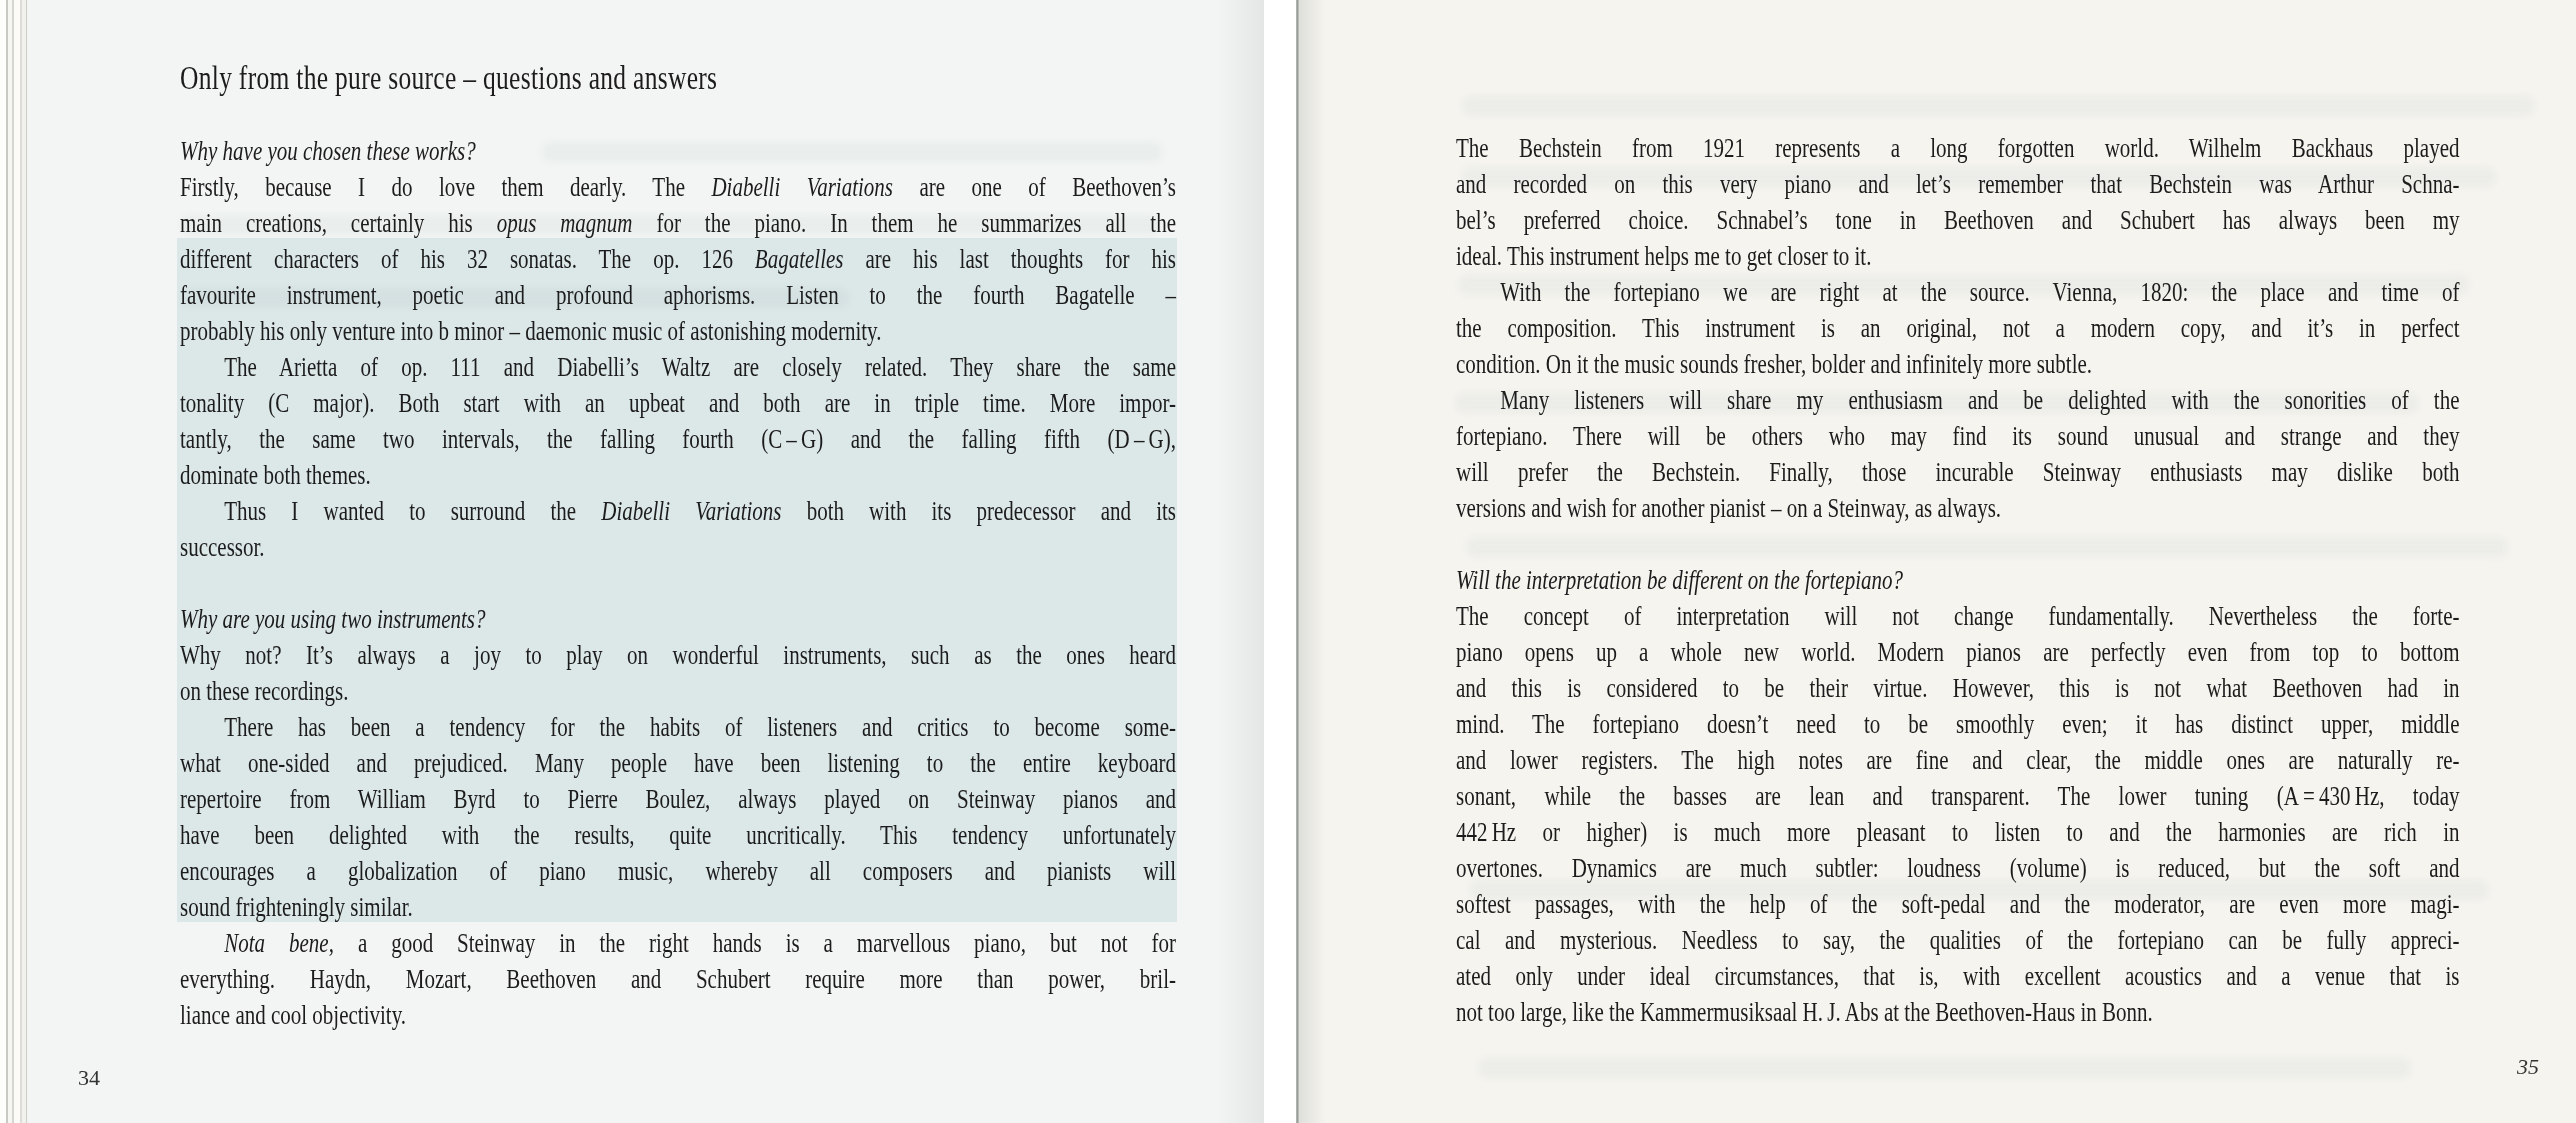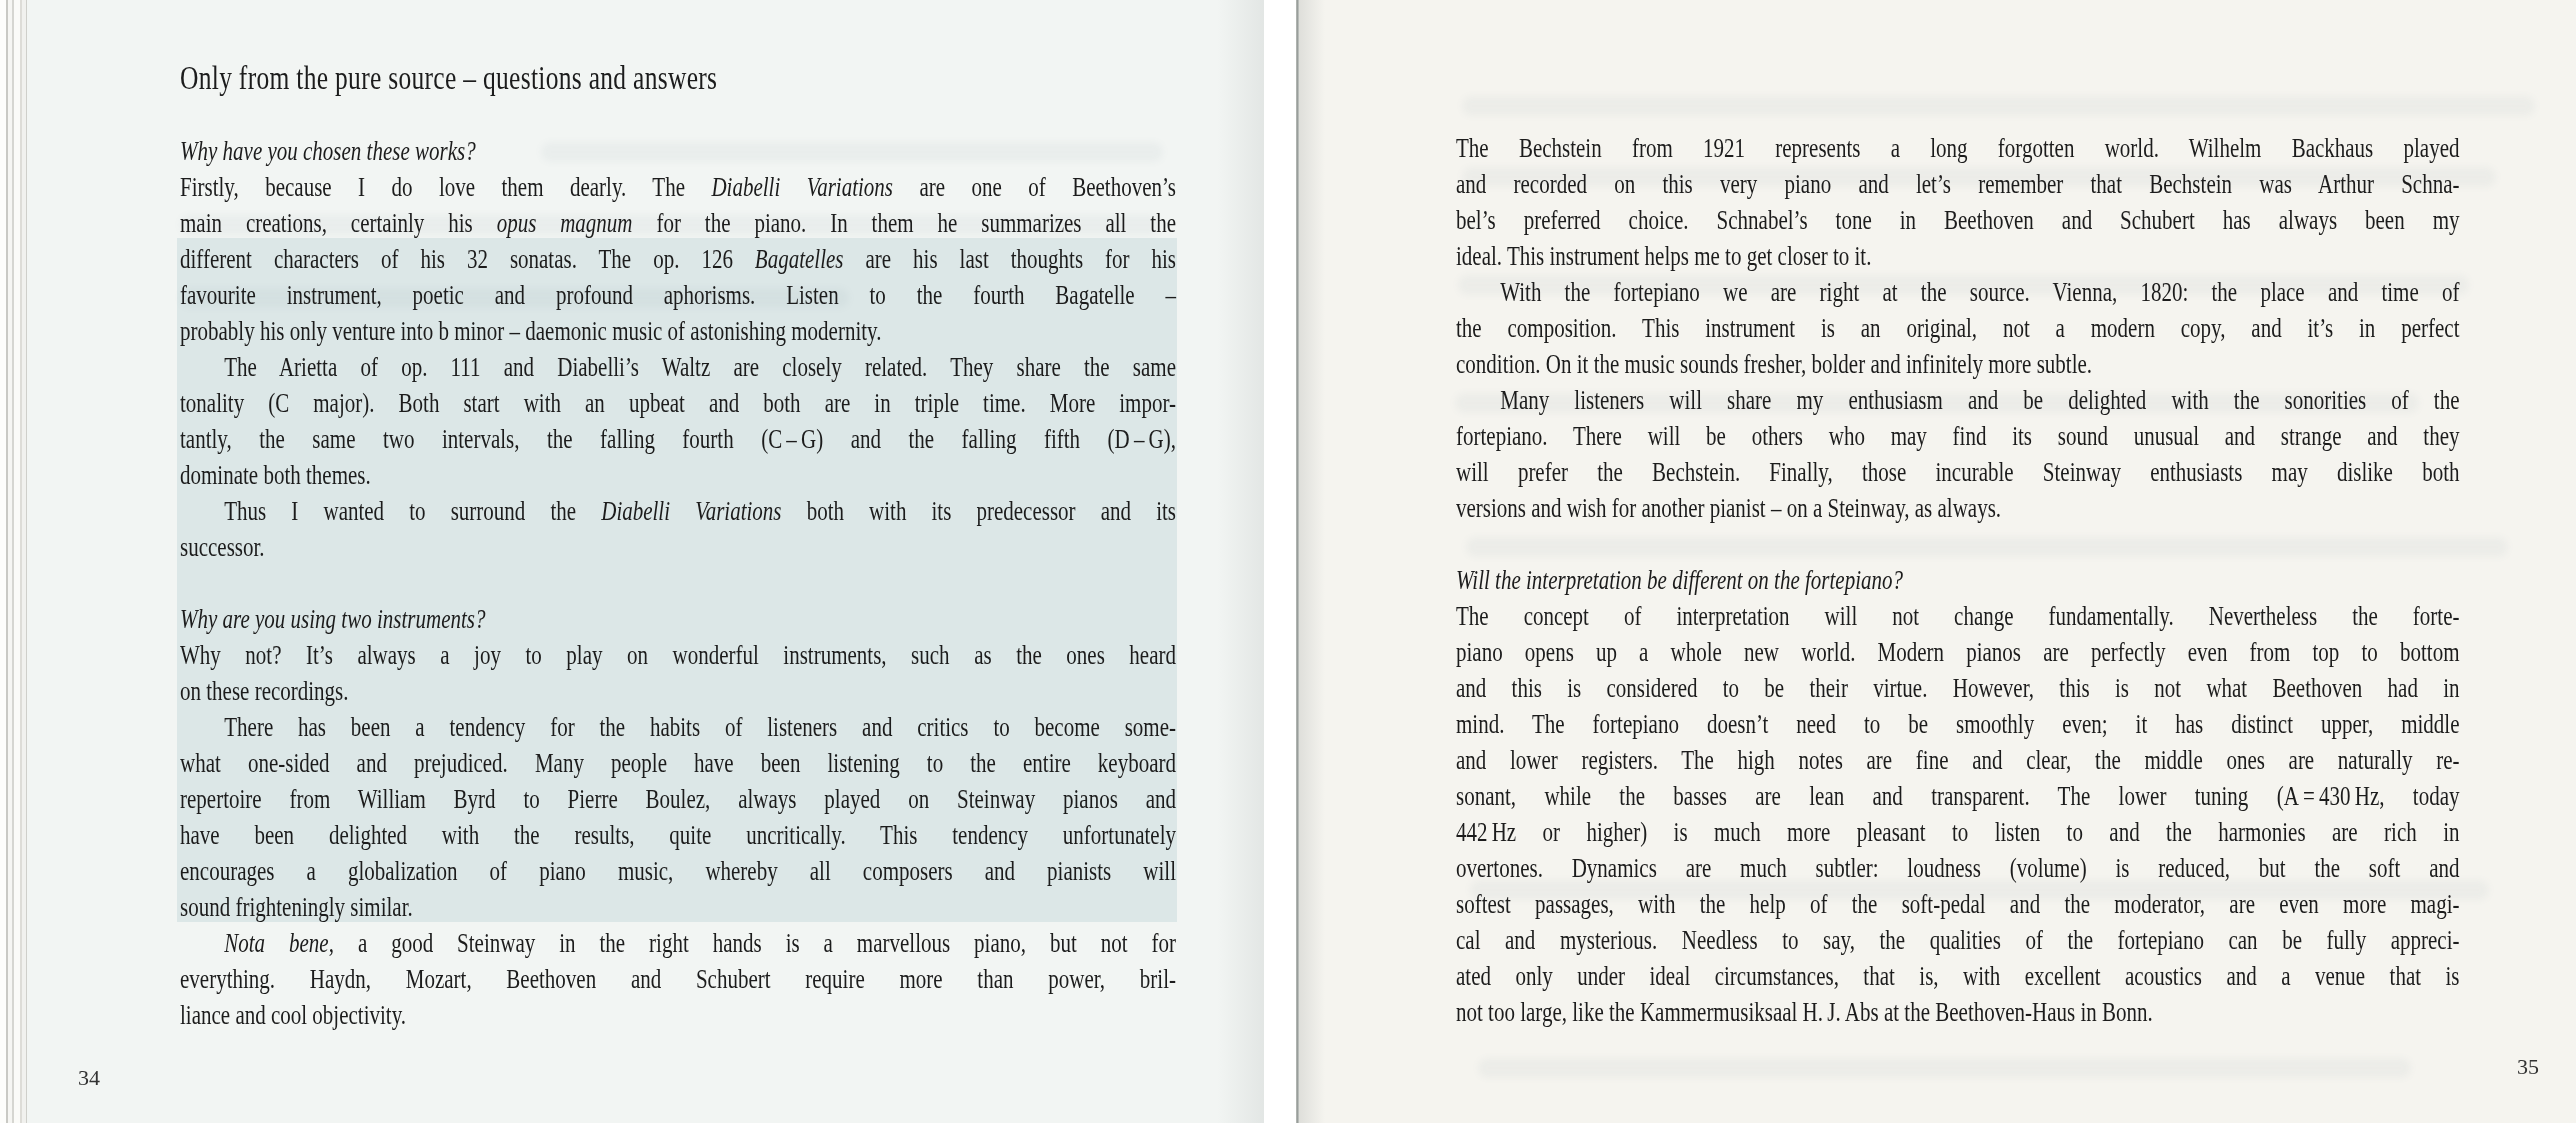--- a/index.html
+++ b/index.html
@@ -68,21 +68,21 @@
   .question { font-style: italic; margin-top: 36px; }
   .para { margin: 0; }
   .para .tline { text-align: justify; text-align-last: justify; }
   .para .tline.last { text-align-last: left; }
   .para.indent .tline.first { text-indent: 59px; }
   .tline { min-height: 36px; }
   .pagenum {
     position: absolute; font-size: 22px; line-height: 22.6px; color: #333333;
   }
   .pagenum-left  { left: 50px;  top: 1067px; }
-  .pagenum-right { left: 1218px; top: 1056px; }
+  .pagenum-right { left: 1218px; top: 1056px; font-style: italic; }
 </style>
 </head>
 <body>
 
 <div class="spread">
 
   <div class="edge-strip"></div>
 
   <div class="page page-left">
     <div class="tint"></div>

